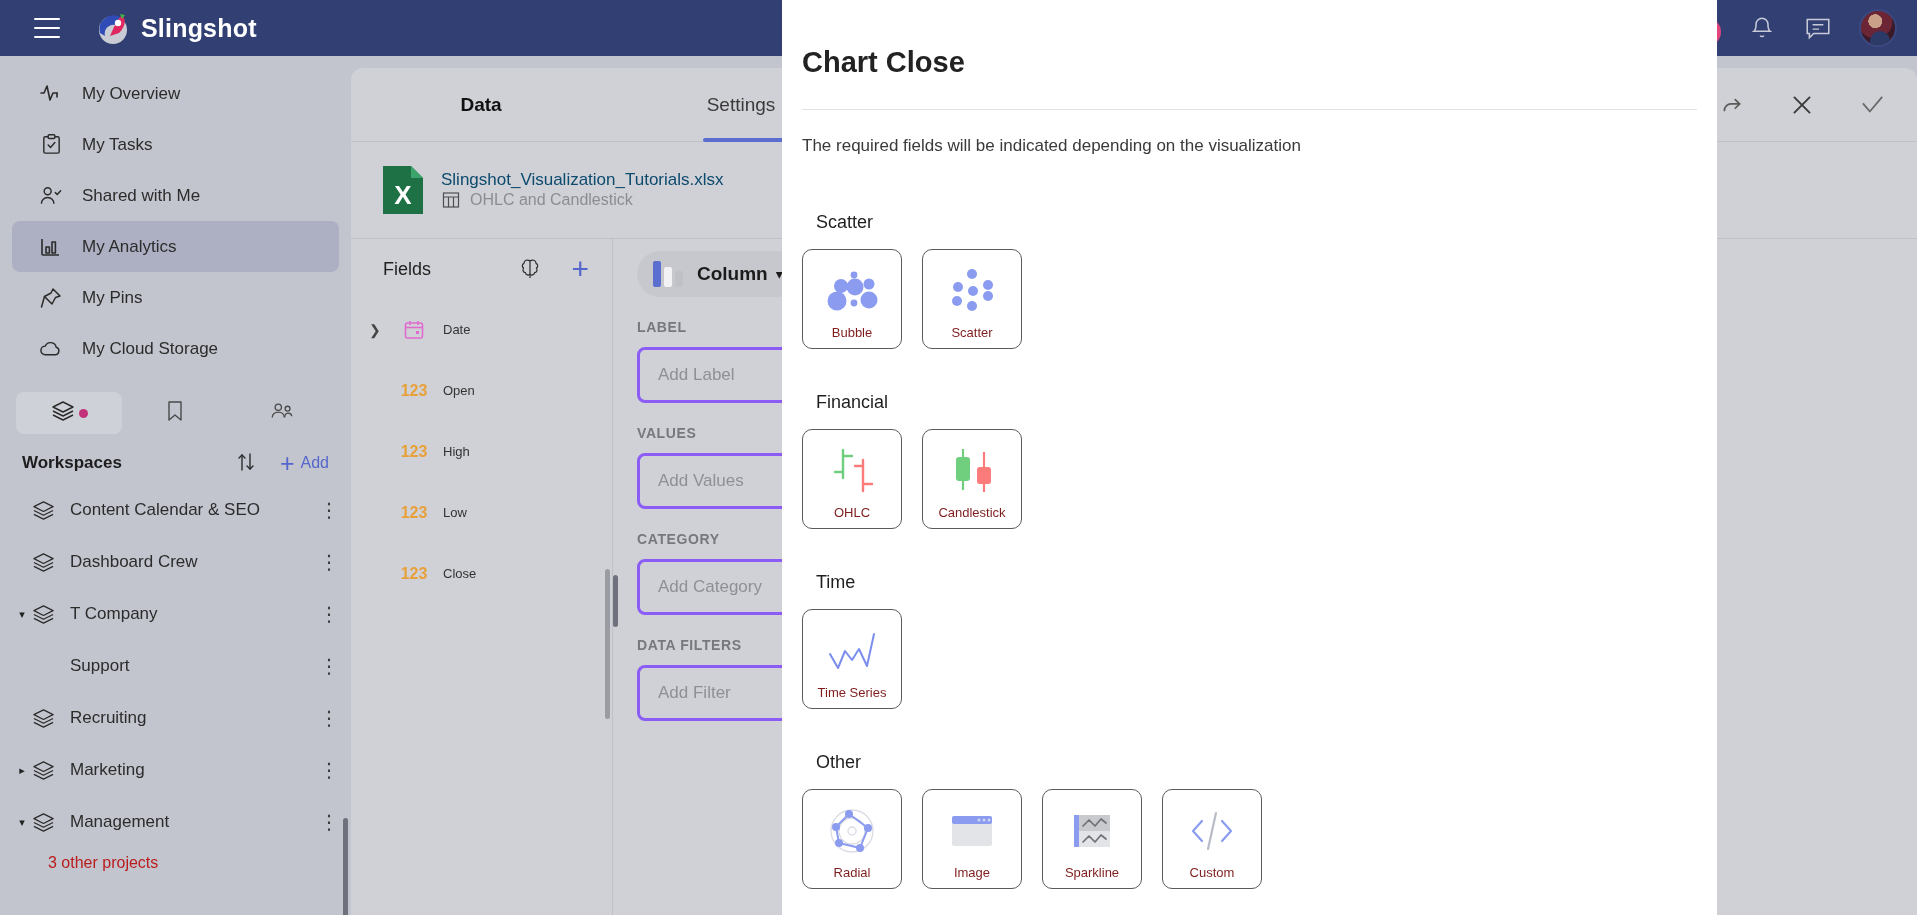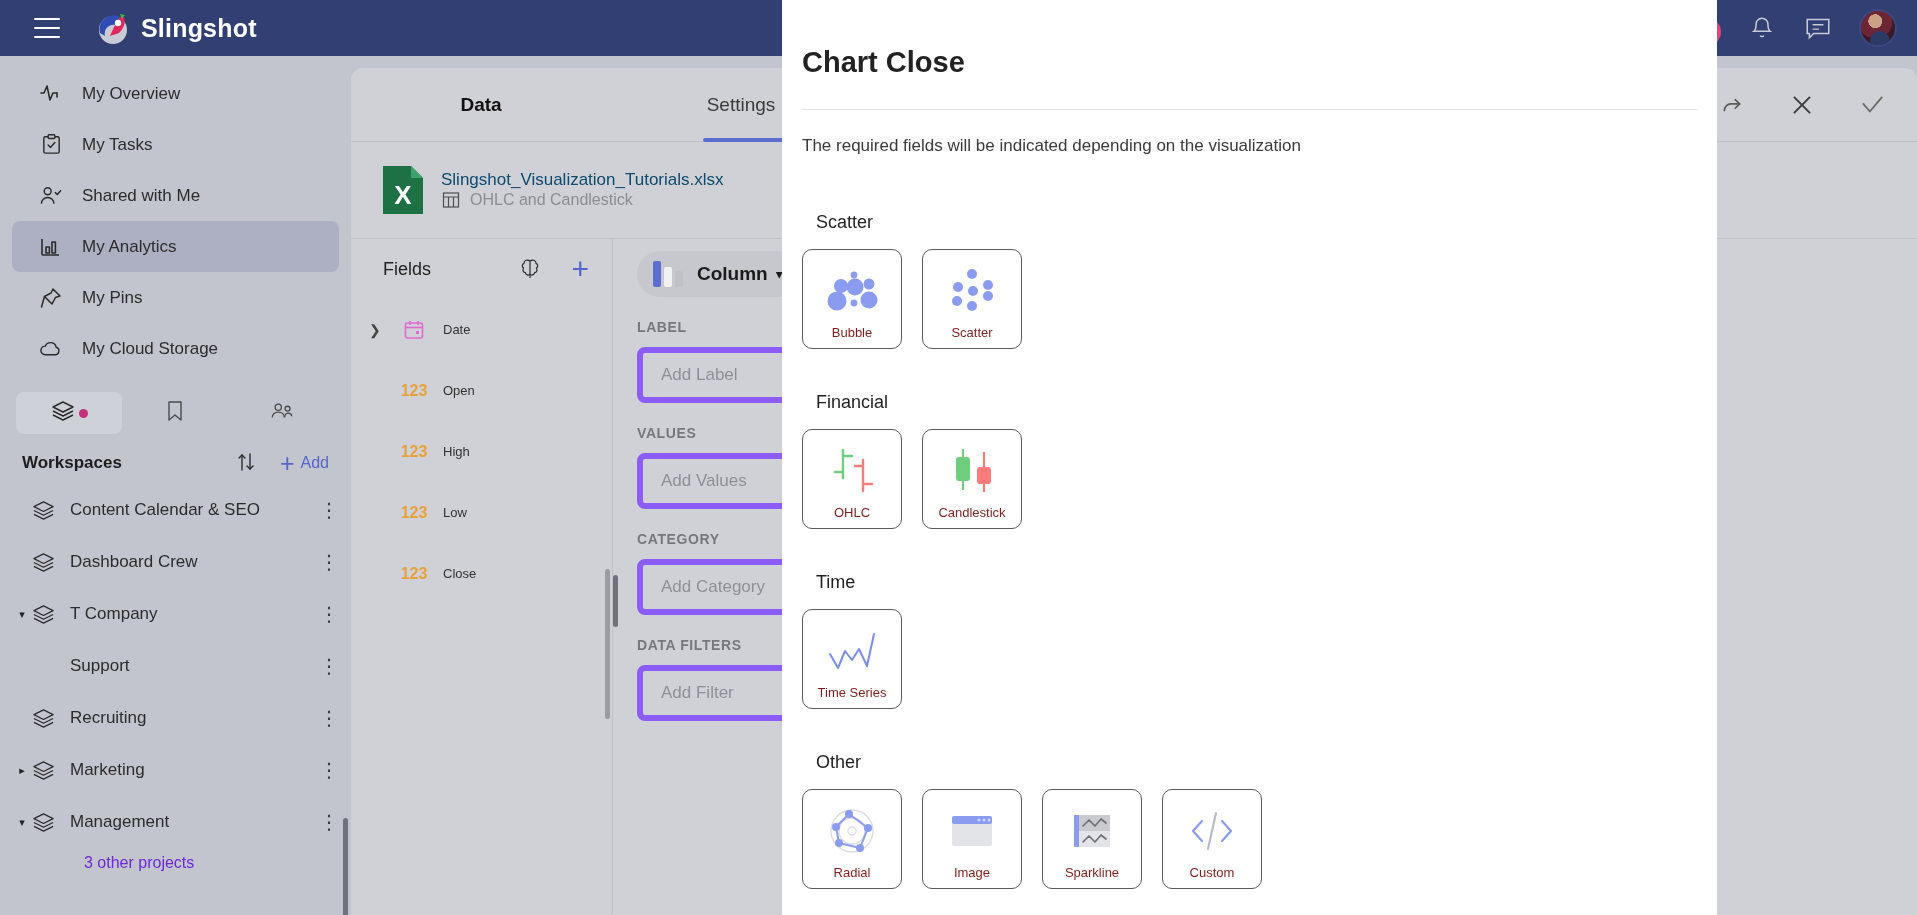--- a/index.html
+++ b/index.html
@@ -63,21 +63,21 @@
 
   .ws-item { height: 52px; display:flex; align-items:center; padding-left: 14px;
     padding-right: 18px; cursor: pointer; }
   .ws-caret { width: 16px; font-size: 11px; color:#222; flex:0 0 auto; text-align:center; }
   .ws-ico { width: 26px; height: 26px; margin-right: 14px; flex:0 0 auto;
     display:flex; align-items:center; justify-content:center; }
   .ws-label { font-size: 17px; color:#2c2c2c; flex: 1; }
   .ws-label.child { padding-left: 56px; }
   .kebab { color:#3b3b3b; font-size: 20px; letter-spacing: 0; line-height: 10px;
     width: 14px; text-align:center; cursor:pointer; }
-  .other-projects { color:#6d28d9; font-size: 16px; padding-left: 84px; margin-top: 6px;
+  .other-projects { color:#b91c1c; font-size: 16px; padding-left: 48px; margin-top: 6px;
     cursor:pointer; }
   .sb-scroll { position:absolute; right: 3px; top: 762px; width: 5px; height: 155px;
     background: #6f727e; border-radius: 3px; }
 
   
   .editor { position: absolute; left: 351px; top: 56px; width: 1566px; height: 859px;
     background: #c3c5ce; }
   .editor-card { position:absolute; left: 0; top: 12px; width: 1566px; height: 847px;
     background:#d0d1d6; border-radius: 12px 12px 0 0; }
 
@@ -121,21 +121,21 @@
   .config-pane { position:absolute; left: 262px; top: 171px; width: 250px; height: 676px; }
   .chart-pill { margin: 12px auto 0 24px; width: 176px; height: 46px; border-radius: 24px;
     background:#c6c8ce; display:flex; align-items:center; padding-left: 16px; cursor:pointer; }
   .pill-bars { display:flex; align-items:flex-end; gap:3px; height: 26px; margin-right: 14px; }
   .pill-bars i { display:block; width: 8px; border-radius:2px; }
   .pill-text { font-size: 19px; font-weight:bold; color:#1b1b1b; }
   .pill-caret { margin-left: 8px; font-size: 14px; color:#1b1b1b; }
 
   .cfg-sec { padding: 0 22px 0 24px; margin-top: 22px; }
   .cfg-label { font-size: 14px; color:#76787e; letter-spacing: .6px; font-weight: bold; }
-  .cfg-drop { margin-top: 12px; height: 56px; border: 6px solid #8b5cf6; border-radius: 8px;
+  .cfg-drop { margin-top: 12px; height: 56px; border: 3px solid #8b5cf6; border-radius: 8px;
     display:flex; align-items:center; padding-left: 18px; font-size: 17px; color:#8e9097;
     background: transparent; cursor:pointer;}
   .cfg-scroll { position:absolute; left: 0px; top: 336px; width: 5px; height: 52px;
     background:#6f727e; border-radius:3px; }
 
   
   .modal { position:absolute; left: 782px; top: 0; width: 935px; height: 915px;
     background:#ffffff; }
   .modal-title { font-size: 29px; font-weight:bold; color:#222; padding: 46px 0 0 20px; }
   .modal-rule { margin: 30px 20px 0 20px; height:1px; background:#e3e3e5; }

